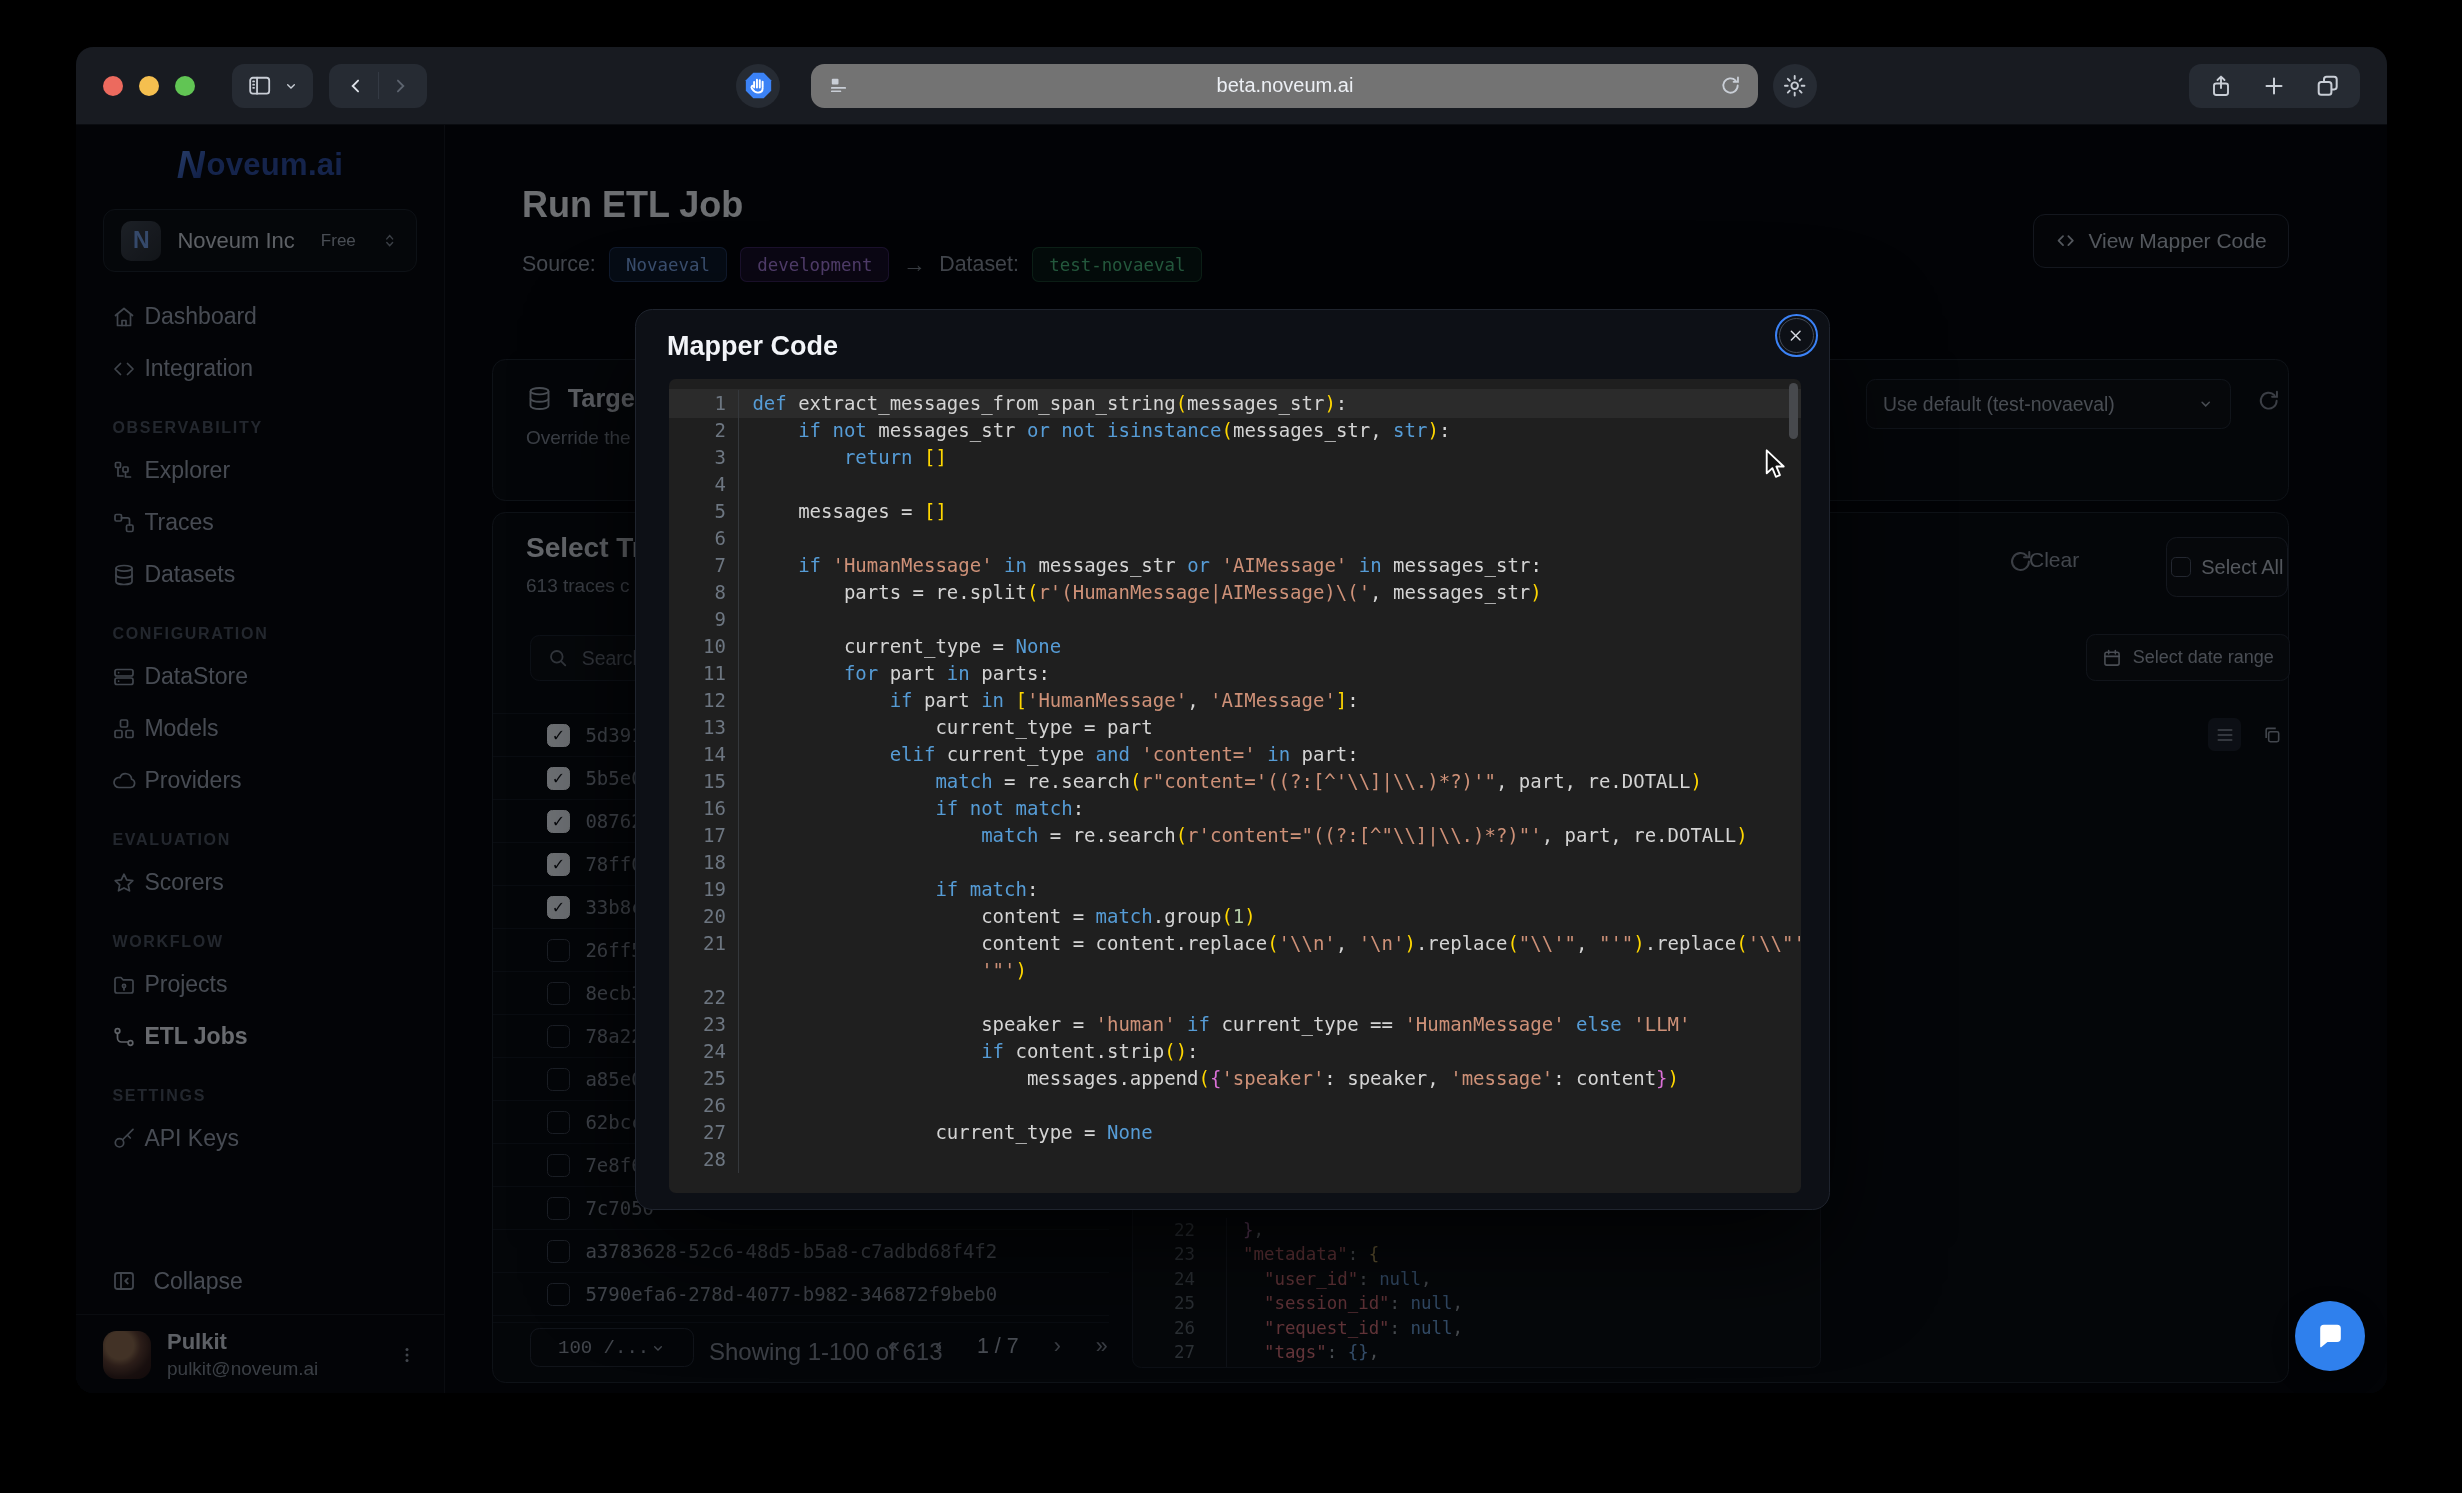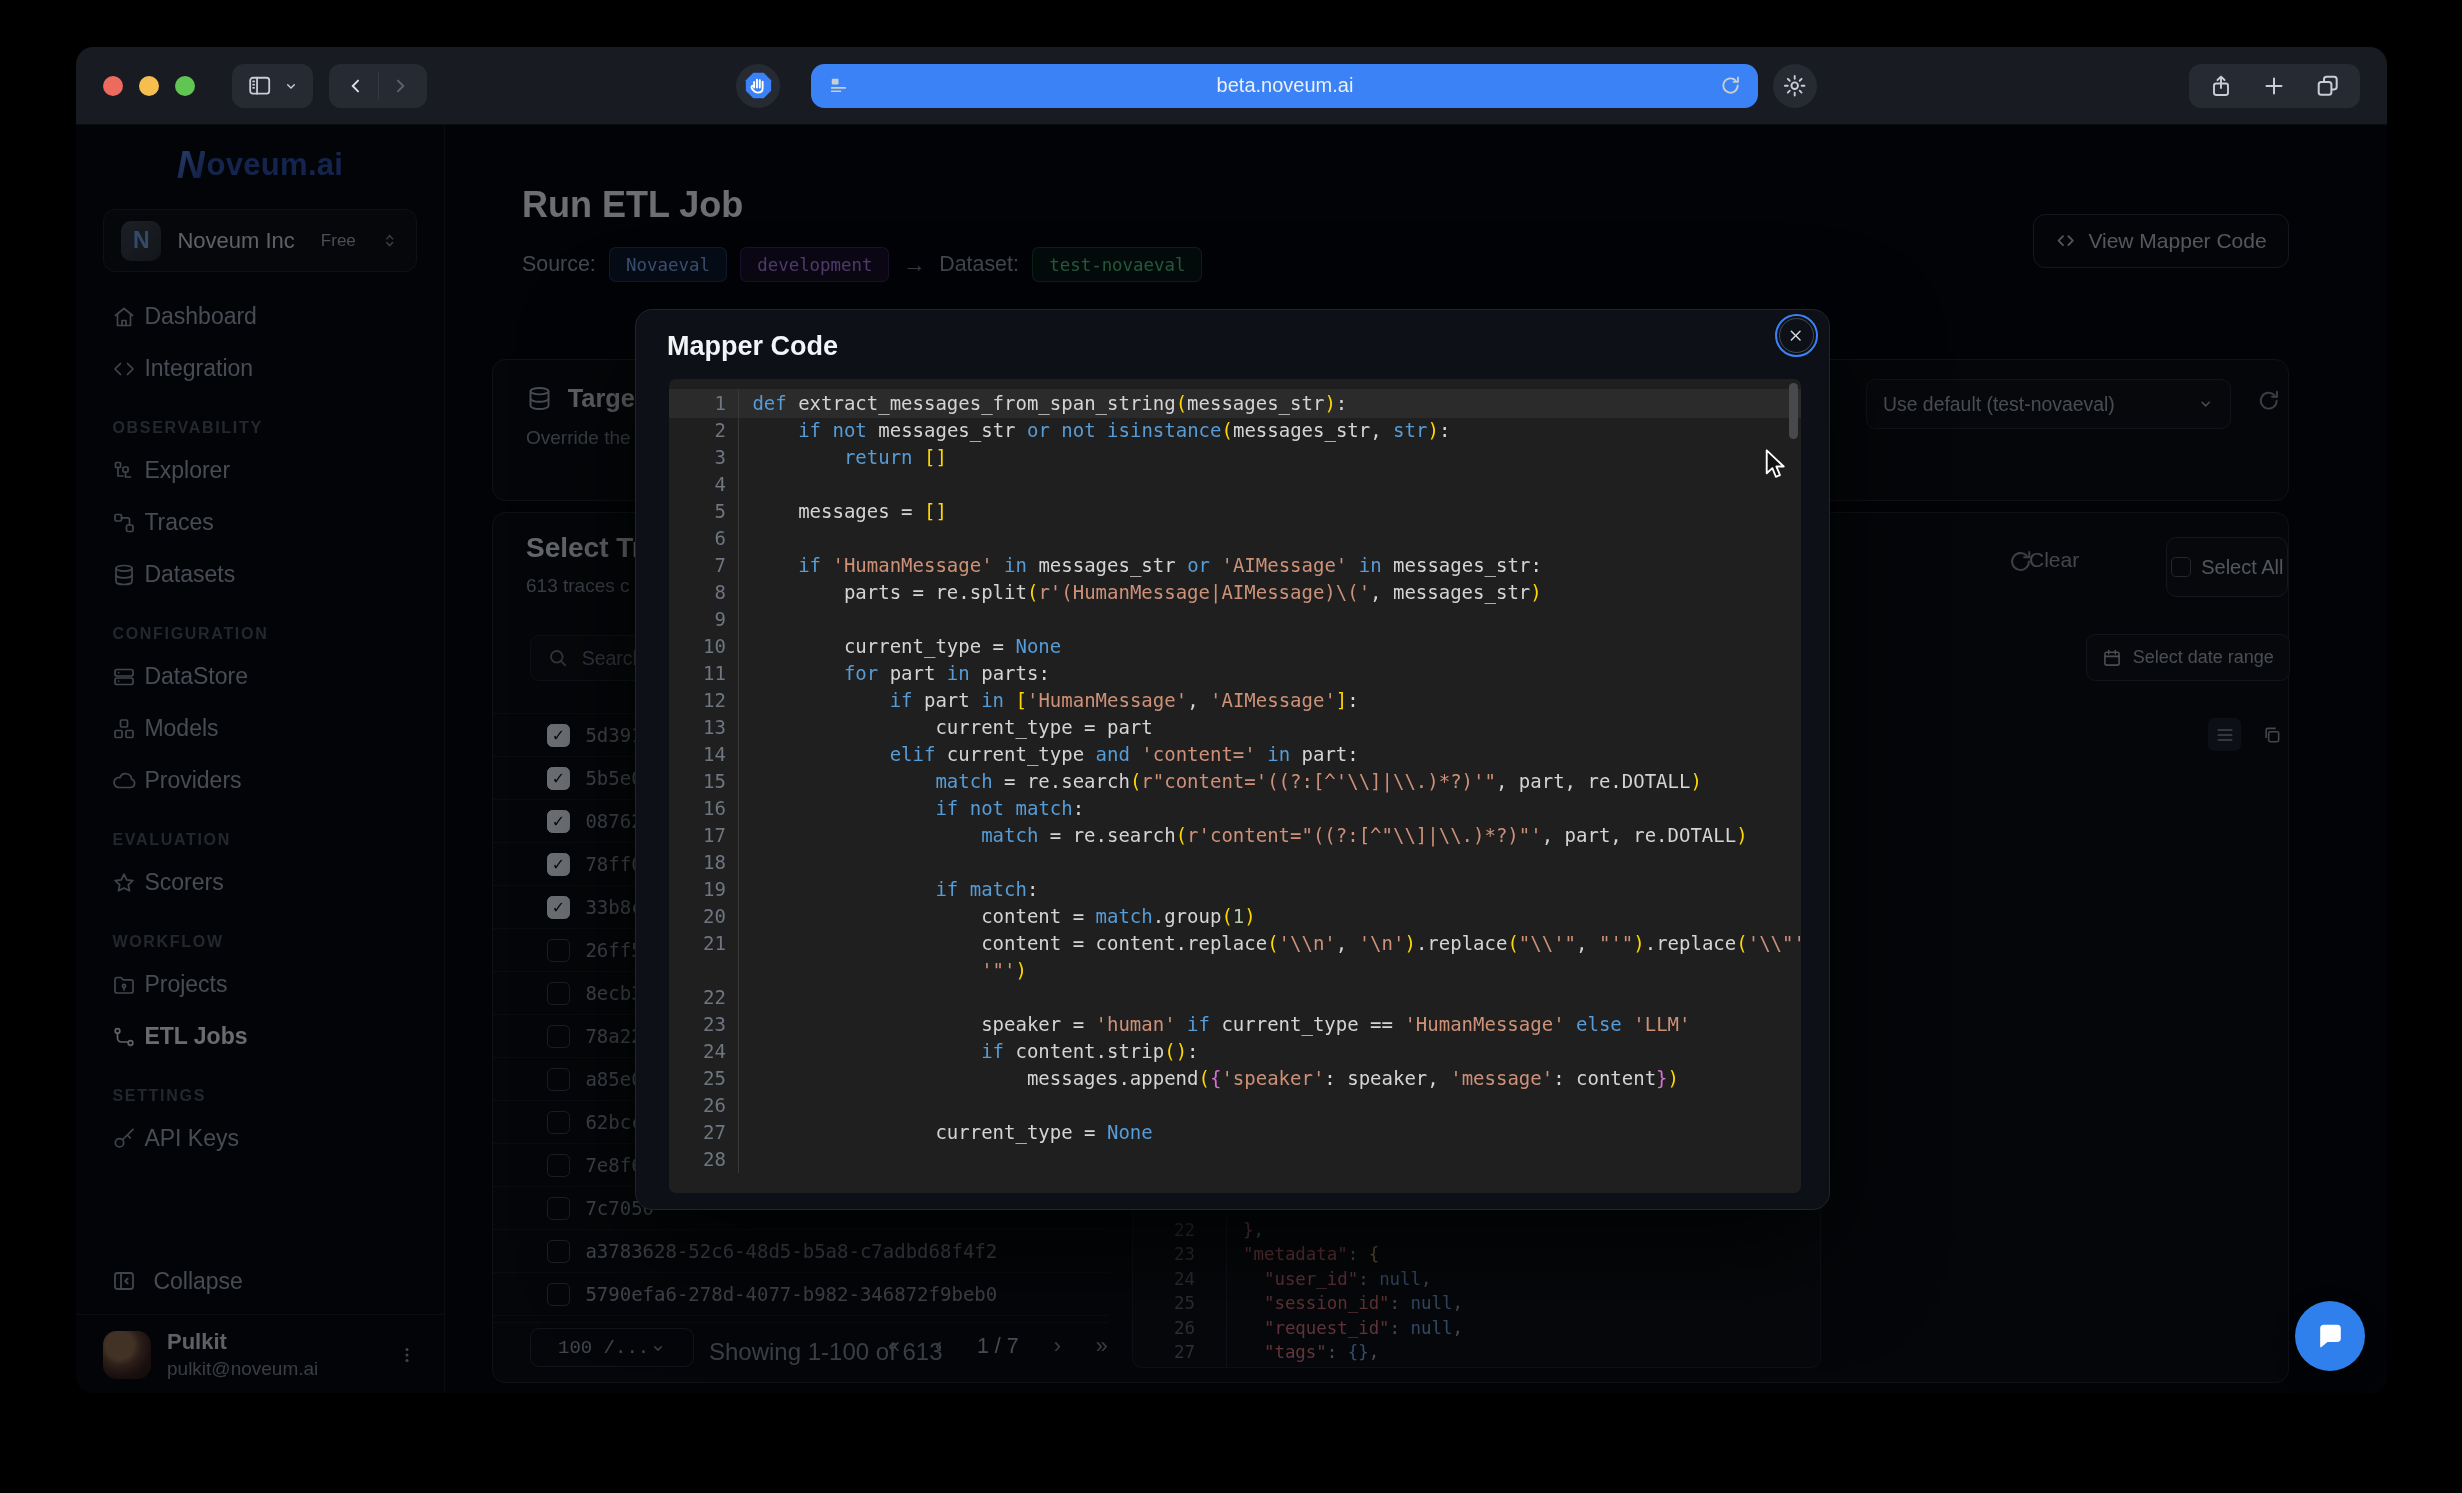--- a/index.html
+++ b/index.html
@@ -7,21 +7,21 @@
   .stage{position:relative;width:2462px;height:1493px;background:#000;}
   .window{position:absolute;left:76px;top:47px;width:2311px;height:1346px;border-radius:17.4px;
     overflow:hidden;background:#05080d;}
   
   .chrome{position:relative;height:77px;background:#181b21;border-bottom:0.7px solid #0a0c10;
     display:flex;align-items:center;}
   .lights{display:flex;gap:16px;margin-left:27px;}
   .light{width:20px;height:20px;border-radius:50%;}
   .pill{background:#262b33;border-radius:12px;height:44px;display:flex;align-items:center;color:#c9ced6;}
   .tbtn{display:flex;align-items:center;justify-content:center;height:44px;color:#c9ced6;}
-  .urlpill{background:#3b82f6;border-radius:13.4px;height:44px;flex:0 0 947px;margin-left:31px;
+  .urlpill{background:#737373;border-radius:13.4px;height:44px;flex:0 0 947px;margin-left:31px;
     display:flex;align-items:center;position:relative;color:#e9ecf1;}
   .urltext{position:absolute;left:0;right:0;text-align:center;font-size:20px;color:#eceff4;}
   .circlebtn{width:44px;height:44px;border-radius:50%;background:#262b33;display:flex;align-items:center;justify-content:center;color:#c9ced6;}
   svg.ic{display:block;}
   
   .page{position:relative;height:1269px;background:#05080d;}
   
   .sidebar{position:absolute;left:0;top:0;width:369px;height:100%;background:#070a0f;
     border-right:0.7px solid #151b23;display:flex;flex-direction:column;box-sizing:border-box;}
   .logo{height:80px;display:flex;align-items:center;justify-content:center;font-weight:700;font-size:31px;color:#2c4da0;letter-spacing:0.3px;}

